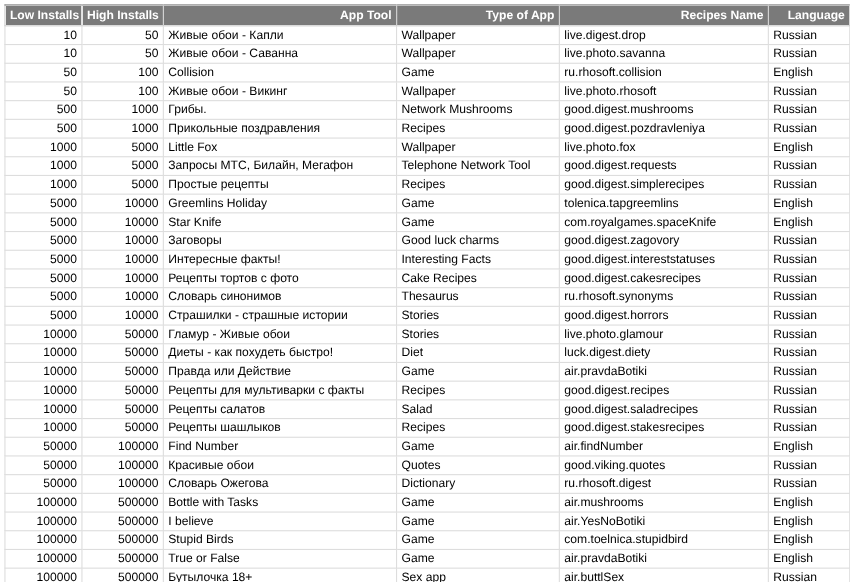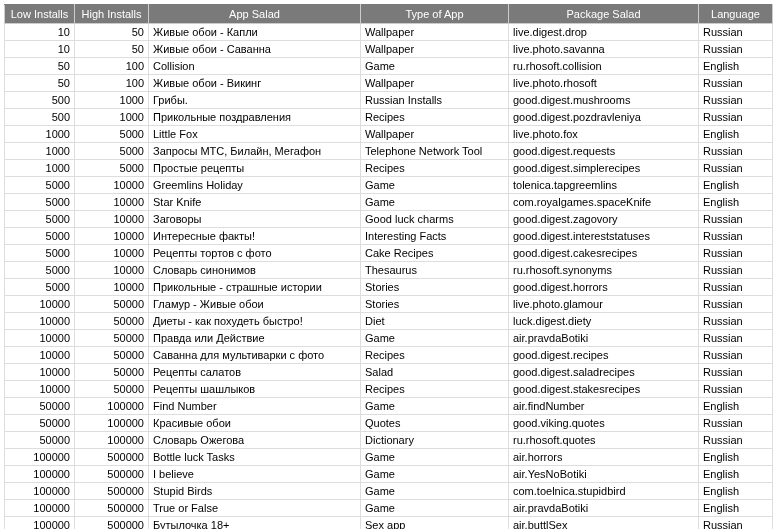--- a/index.html
+++ b/index.html
@@ -12,23 +12,23 @@
     width: 773px;
   }
   table {
     border-collapse: collapse;
     width: 100%;
     table-layout: fixed;
   }
   th {
     background: #7a7a7a;
     color: #fff;
-    text-align: center;
+    text-align: right;
     padding: 3px 4px;
-    font-weight: normal;
+    font-weight: bold;
     border: 1px solid #ccc;
     border-top: 1px solid #7a7a7a;
     white-space: nowrap;
     overflow: hidden;
   }
   td {
     border: 1px solid #ddd;
     padding: 2px 4px;
     white-space: nowrap;
     overflow: hidden;
@@ -52,23 +52,23 @@
       <col class="col-high">
       <col class="col-name">
     <col class="col-type">
       <col class="col-pkg">
       <col class="col-lang">
   </colgroup>
   <thead>
     <tr>
       <th>Low Installs</th>
       <th>High Installs</th>
-      <th>App Salad</th>
+      <th>App Tool</th>
       <th>Type of App</th>
-      <th>Package Salad</th>
+      <th>Recipes Name</th>
       <th>Language</th>
     </tr>
   </thead>
   <tbody id="tbody">
       <tr>
         <td class="num">10</td>
         <td class="num">50</td>
         <td>Живые обои - Капли</td>
         <td>Wallpaper</td>
         <td>live.digest.drop</td>
@@ -95,21 +95,21 @@
         <td class="num">100</td>
         <td>Живые обои - Викинг</td>
         <td>Wallpaper</td>
         <td>live.photo.rhosoft</td>
         <td>Russian</td>
       </tr>
       <tr>
         <td class="num">500</td>
         <td class="num">1000</td>
         <td>Грибы.</td>
-        <td>Russian Installs</td>
+        <td>Network Mushrooms</td>
         <td>good.digest.mushrooms</td>
         <td>Russian</td>
       </tr>
       <tr>
         <td class="num">500</td>
         <td class="num">1000</td>
         <td>Прикольные поздравления</td>
         <td>Recipes</td>
         <td>good.digest.pozdravleniya</td>
         <td>Russian</td>
@@ -182,21 +182,21 @@
         <td class="num">5000</td>
         <td class="num">10000</td>
         <td>Словарь синонимов</td>
         <td>Thesaurus</td>
         <td>ru.rhosoft.synonyms</td>
         <td>Russian</td>
       </tr>
       <tr>
         <td class="num">5000</td>
         <td class="num">10000</td>
-        <td>Прикольные - страшные истории</td>
+        <td>Страшилки - страшные истории</td>
         <td>Stories</td>
         <td>good.digest.horrors</td>
         <td>Russian</td>
       </tr>
       <tr>
         <td class="num">10000</td>
         <td class="num">50000</td>
         <td>Гламур - Живые обои</td>
         <td>Stories</td>
         <td>live.photo.glamour</td>
@@ -214,21 +214,21 @@
         <td class="num">10000</td>
         <td class="num">50000</td>
         <td>Правда или Действие</td>
         <td>Game</td>
         <td>air.pravdaBotiki</td>
         <td>Russian</td>
       </tr>
       <tr>
         <td class="num">10000</td>
         <td class="num">50000</td>
-        <td>Саванна для мультиварки с фото</td>
+        <td>Рецепты для мультиварки с факты</td>
         <td>Recipes</td>
         <td>good.digest.recipes</td>
         <td>Russian</td>
       </tr>
       <tr>
         <td class="num">10000</td>
         <td class="num">50000</td>
         <td>Рецепты салатов</td>
         <td>Salad</td>
         <td>good.digest.saladrecipes</td>
@@ -256,29 +256,29 @@
         <td>Красивые обои</td>
         <td>Quotes</td>
         <td>good.viking.quotes</td>
         <td>Russian</td>
       </tr>
       <tr>
         <td class="num">50000</td>
         <td class="num">100000</td>
         <td>Словарь Ожегова</td>
         <td>Dictionary</td>
-        <td>ru.rhosoft.quotes</td>
-        <td>Russian</td>
-      </tr>
-      <tr>
-        <td class="num">100000</td>
-        <td class="num">500000</td>
-        <td>Bottle luck Tasks</td>
-        <td>Game</td>
-        <td>air.horrors</td>
+        <td>ru.rhosoft.digest</td>
+        <td>Russian</td>
+      </tr>
+      <tr>
+        <td class="num">100000</td>
+        <td class="num">500000</td>
+        <td>Bottle with Tasks</td>
+        <td>Game</td>
+        <td>air.mushrooms</td>
         <td>English</td>
       </tr>
       <tr>
         <td class="num">100000</td>
         <td class="num">500000</td>
         <td>I believe</td>
         <td>Game</td>
         <td>air.YesNoBotiki</td>
         <td>English</td>
       </tr>

